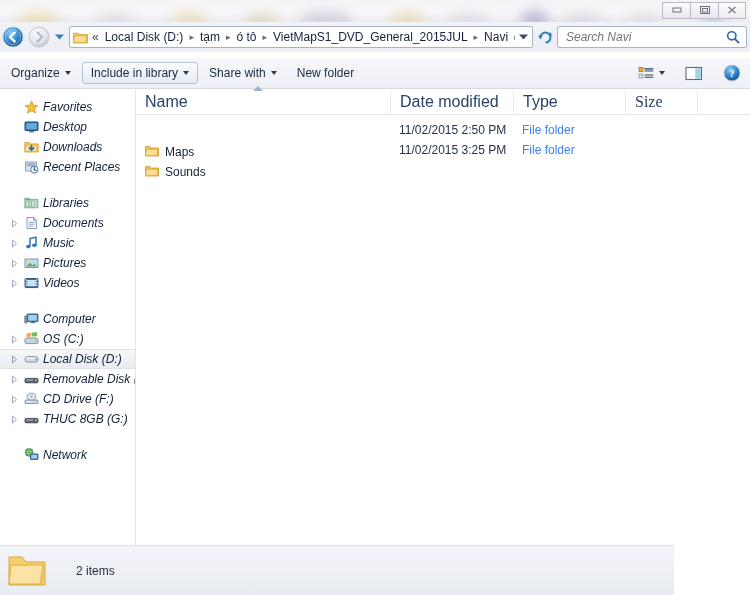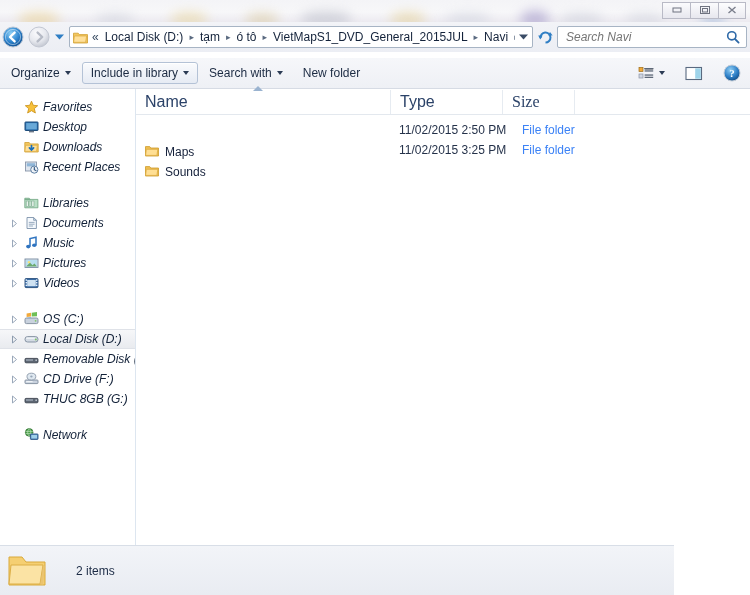--- a/index.html
+++ b/index.html
@@ -313,21 +313,21 @@
       <span>Organize</span>
       <span class="caret"></span>
     </div>
 
     <div class="tb-item hover">
       <span>Include in library</span>
       <span class="caret"></span>
     </div>
 
     <div class="tb-item">
-      <span>Search with</span>
+      <span>Share with</span>
       <span class="caret"></span>
     </div>
 
     <div class="tb-item">
       <span>New folder</span>
     </div>
 
     <div class="tb-spacer"></div>
 
     <div class="tb-item">
@@ -508,20 +508,32 @@
               <rect x="12" y="8.6" width="1.4" height="1.4" fill="#e8f0f8"></rect>
             </svg>
           </span>
           <span class="nav-label">Videos</span>
         </div>
       </div>
 
       <div class="nav-gap"></div>
 
       <div class="nav-group">
+        <div class="nav-item root">
+          <span class="expander"></span>
+          <span class="nav-icon">
+            <svg width="15" height="14" viewBox="0 0 15 14">
+              <rect x="3" y="2" width="11" height="7.6" rx=".6" fill="#4a80b8" stroke="#2a5484" stroke-width=".9"></rect>
+              <rect x="4.2" y="3" width="8.6" height="5.6" fill="#9fd0ea"></rect>
+              <rect x="6.6" y="9.8" width="4.6" height="1.4" fill="#67748a"></rect>
+              <rect x="0.8" y="4" width="2.2" height="7" rx=".4" fill="#8c9aae" stroke="#5e6b80" stroke-width=".8"></rect>
+            </svg>
+          </span>
+          <span class="nav-label">Computer</span>
+        </div>
 
         <div class="nav-item child">
           <span class="expander">
             <svg width="7" height="9" viewBox="0 0 7 9">
                 <path d="M1.5,1 L5.5,4.5 L1.5,8 Z" fill="none" stroke="#9aa8ba" stroke-width="1"></path>
               </svg>
           </span>
           <span class="nav-icon">
             <svg width="15" height="14" viewBox="0 0 15 14">
               <rect x="1" y="6" width="13" height="5.6" rx="1.4" fill="#c9d2de" stroke="#7e8b9c" stroke-width=".9"></rect>
@@ -617,20 +629,23 @@
         </div>
       </div>
     </div>
 
     <div class="content">
 
       <div class="colheader">
         <div class="col" style="width:254px;">
           <span class="sort-tri"></span>
           <span>Name</span>
+        </div>
+        <div class="col" style="width:123px;">
+          <span>Date modified</span>
         </div>
         <div class="col" style="width:112px;">
           <span>Type</span>
         </div>
         <div class="col" style="width:72px;font-family:Liberation Serif, serif;">
           <span>Size</span>
         </div>
         <div class="col" style="flex:1 1 auto;"></div>
       </div>
 

